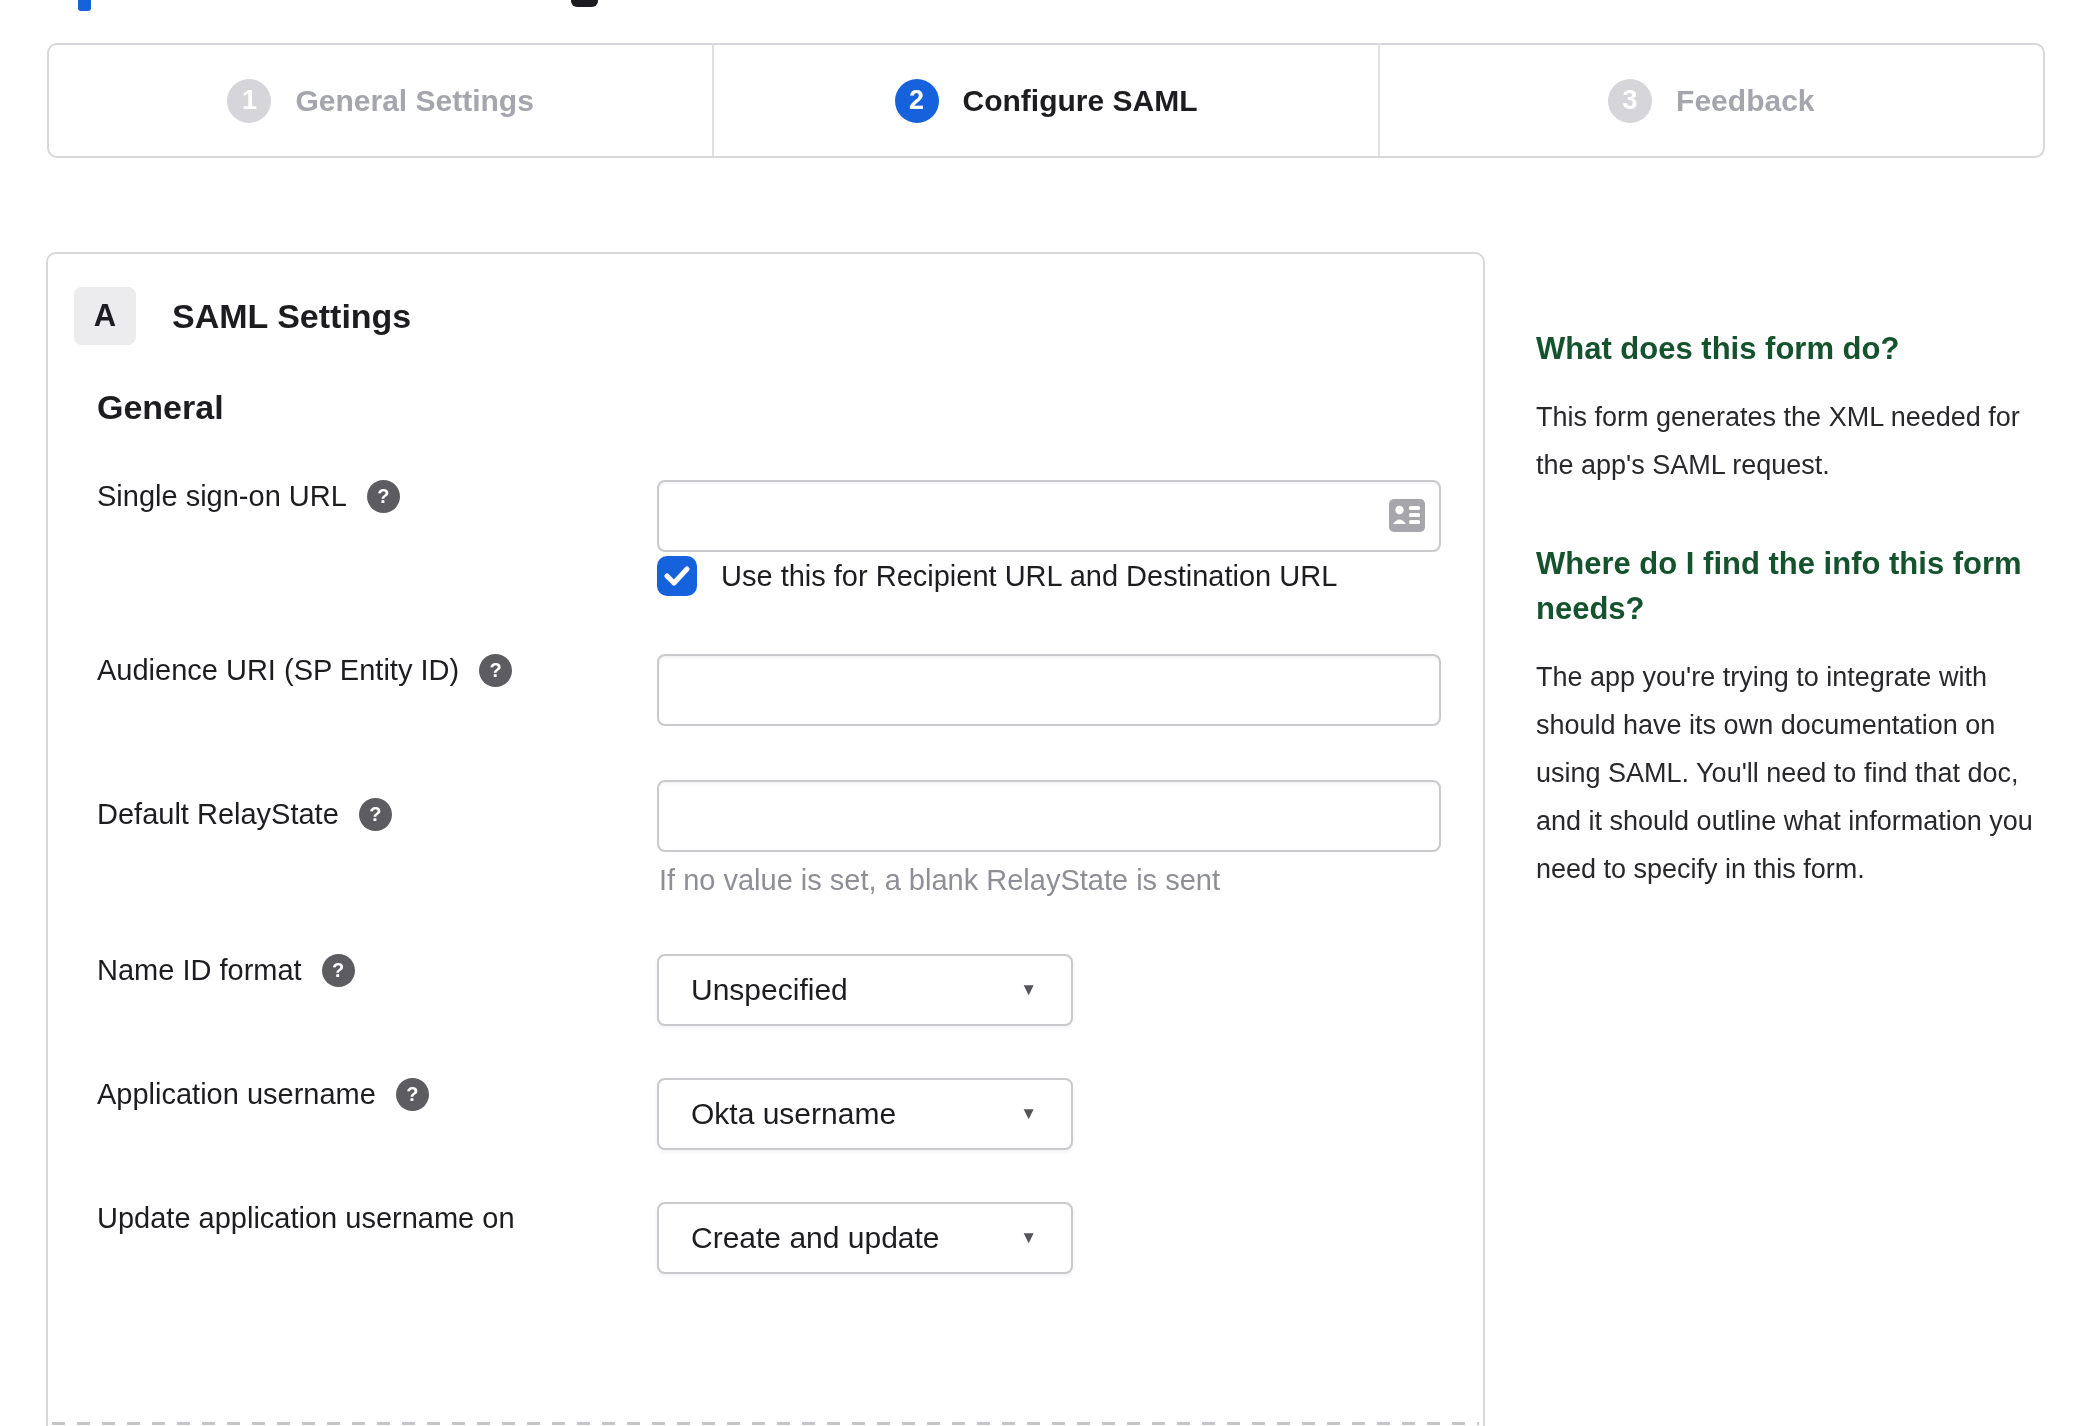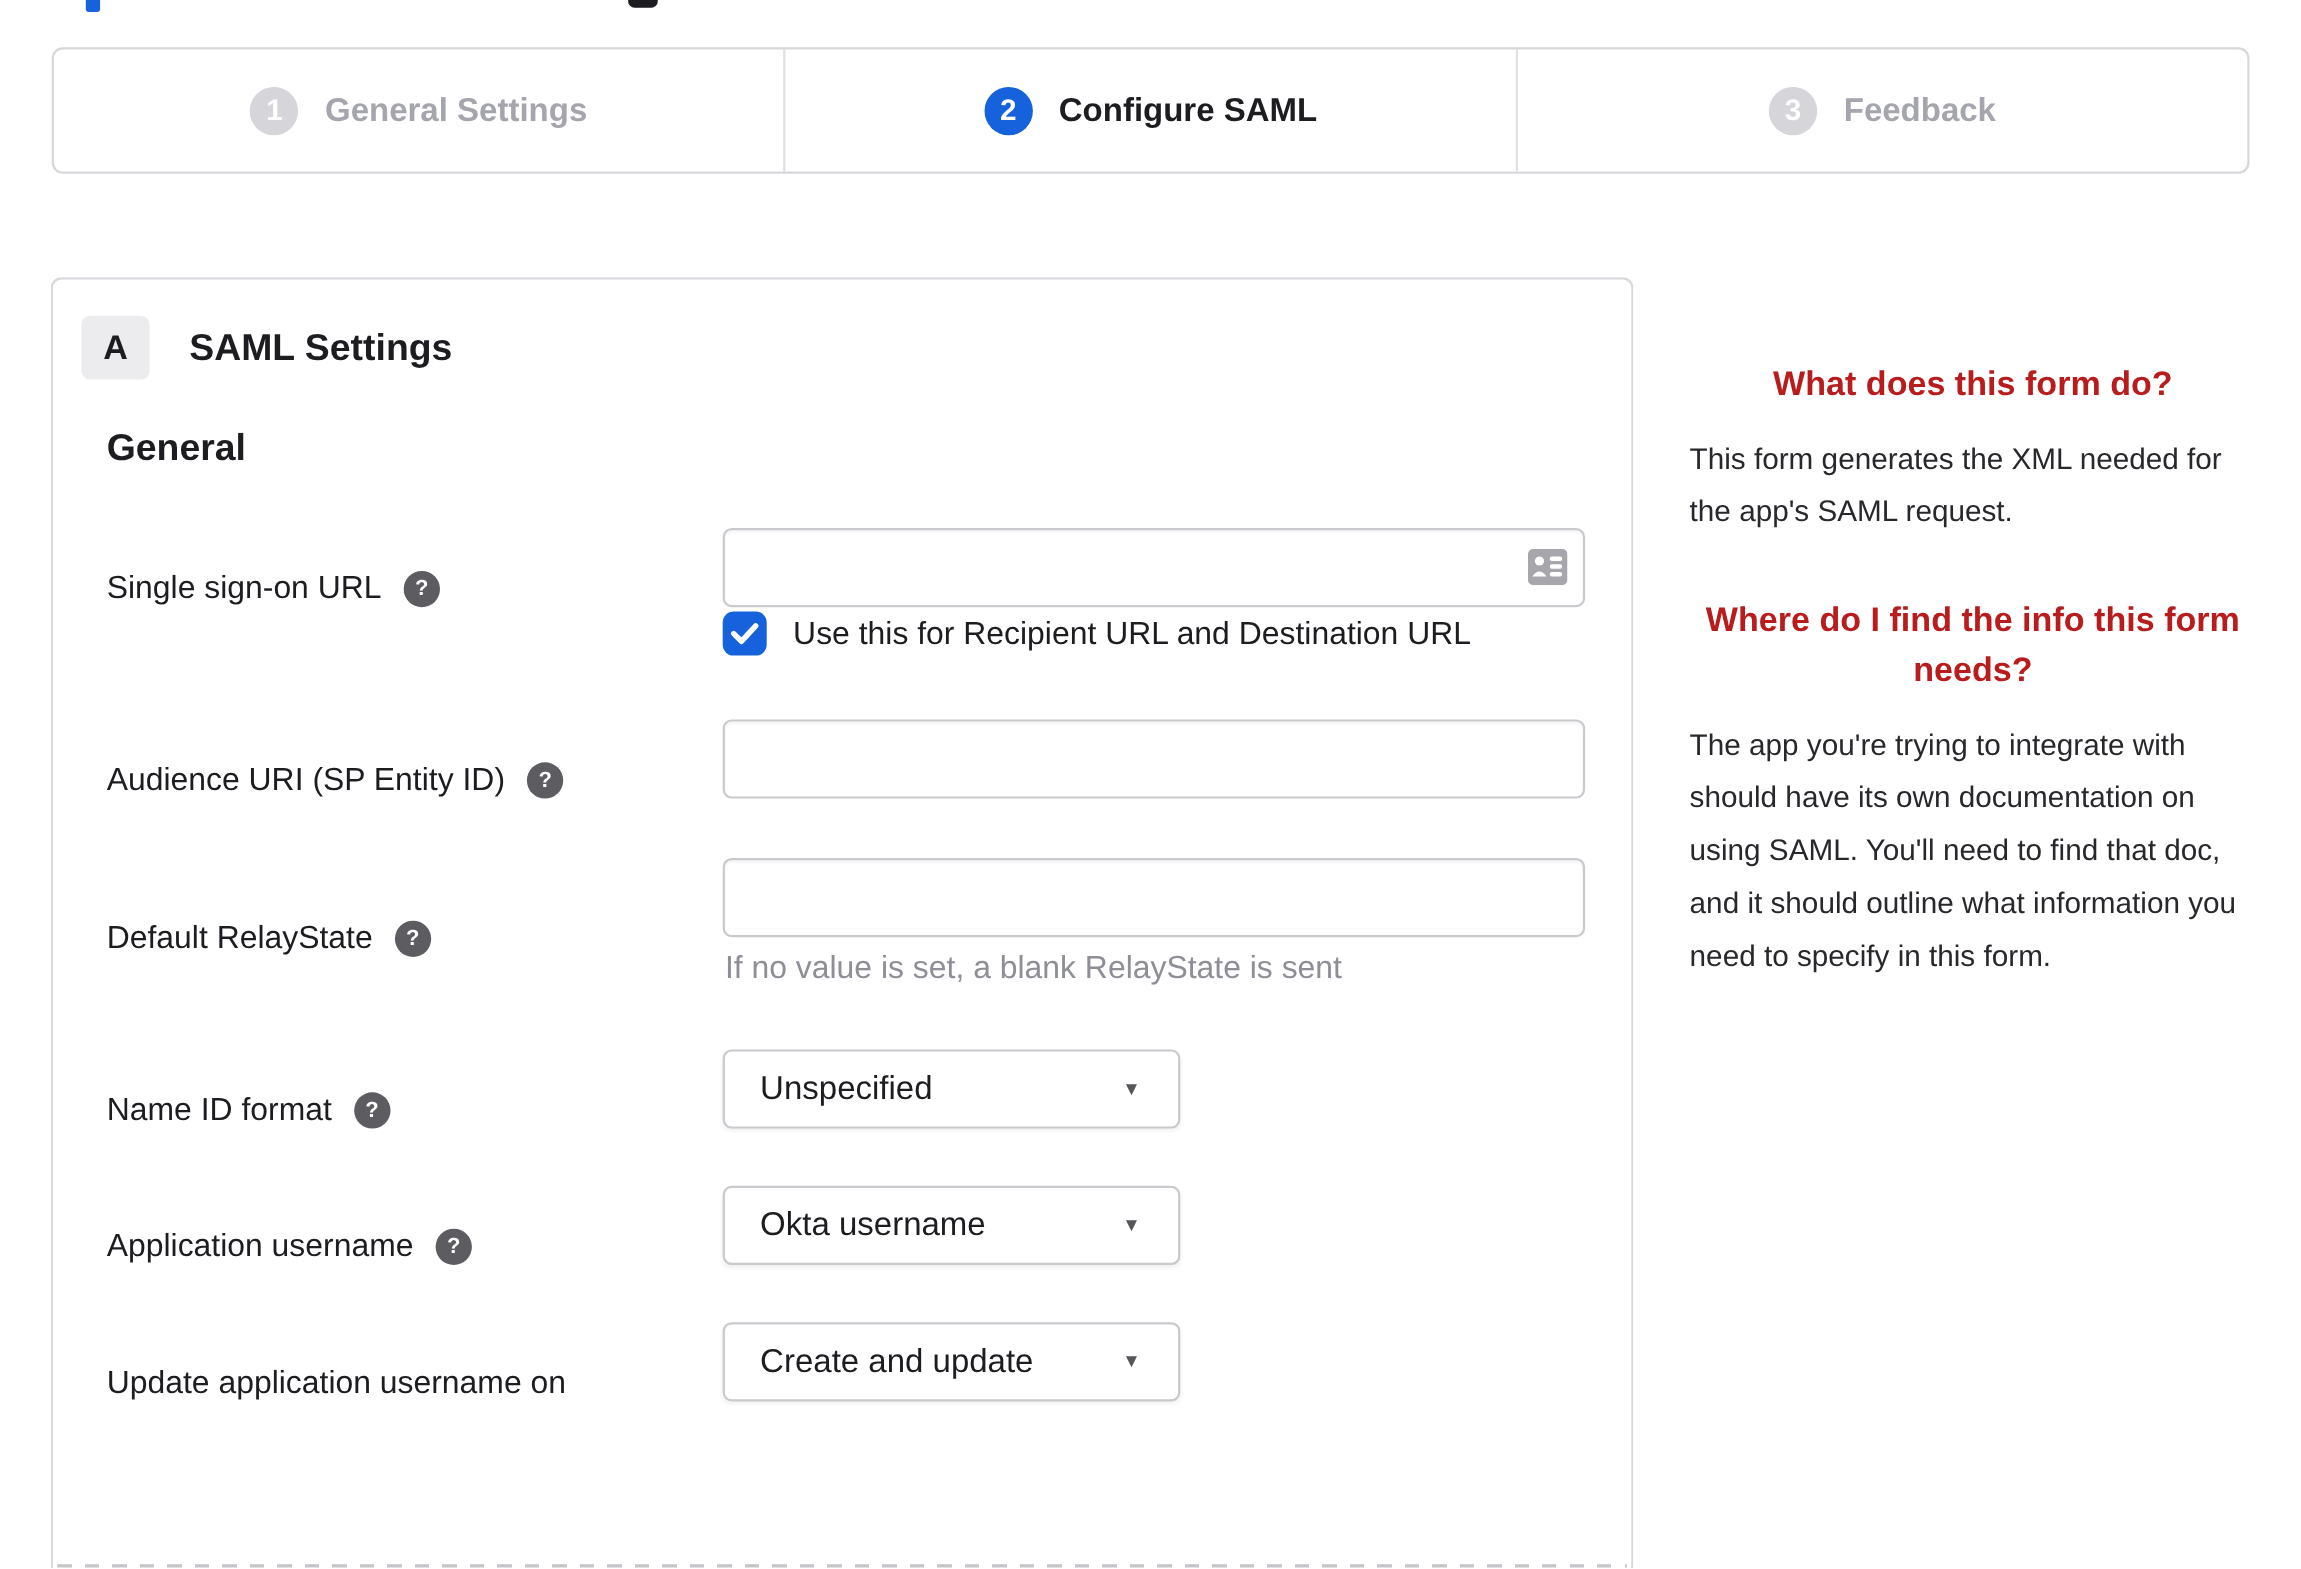--- a/index.html
+++ b/index.html
@@ -69,21 +69,21 @@
   }
   .panel-title { font-size: 34px; font-weight: 700; }
   .section-heading {
     position: absolute; left: 49px; top: 134px;
     font-size: 34px; font-weight: 700;
   }
 
   
   .label-row {
     position: absolute; left: 49px; height: 72px;
-    display: flex; align-items: flex-end; gap: 20px;
+    display: flex; align-items: flex-start; gap: 20px;
   }
   .field-label { font-size: 29px; color: #1d1d21; white-space: nowrap; }
   .help-icon {
     width: 33px; height: 33px; border-radius: 50%;
     background: #5c5c61; color: #ffffff;
     display: flex; align-items: center; justify-content: center;
     font-size: 20px; font-weight: 700; cursor: pointer; flex: 0 0 auto;
   }
   .text-input {
     position: absolute; left: 609px; width: 784px; height: 72px;
@@ -125,22 +125,22 @@
 
   .advanced-link {
     position: absolute; right: 46px; top: 1108px;
     font-size: 31px; font-weight: 600; color: #1662dd;
     cursor: pointer; text-decoration: none;
   }
 
   
   .help-sidebar { position: absolute; left: 1536px; top: 326px; width: 515px; }
   .help-sidebar .q {
-    font-size: 31px; font-weight: 700; color: #b91c1c;
-    line-height: 45px; margin: 0 0 22px 0; text-align: center;
+    font-size: 31px; font-weight: 700; color: #14532d;
+    line-height: 45px; margin: 0 0 22px 0;
   }
   .help-sidebar .a {
     font-size: 27px; color: #28282c;
     line-height: 48px; margin: 0 0 52px 0;
   }
 </style>
 </head>
 <body>
 
 <div id="screen">

